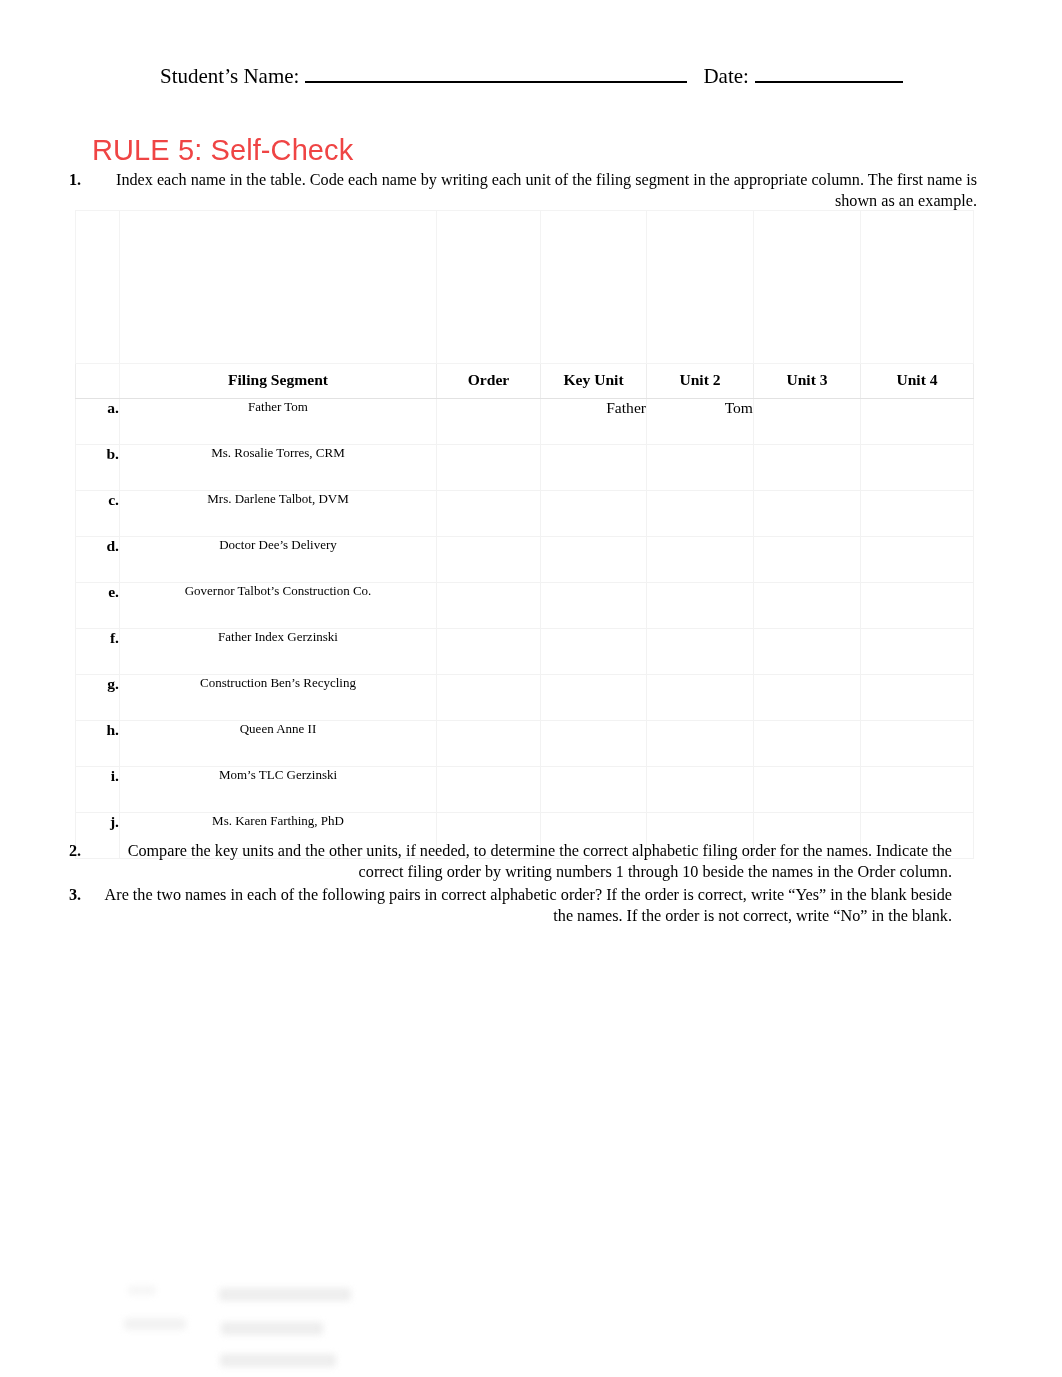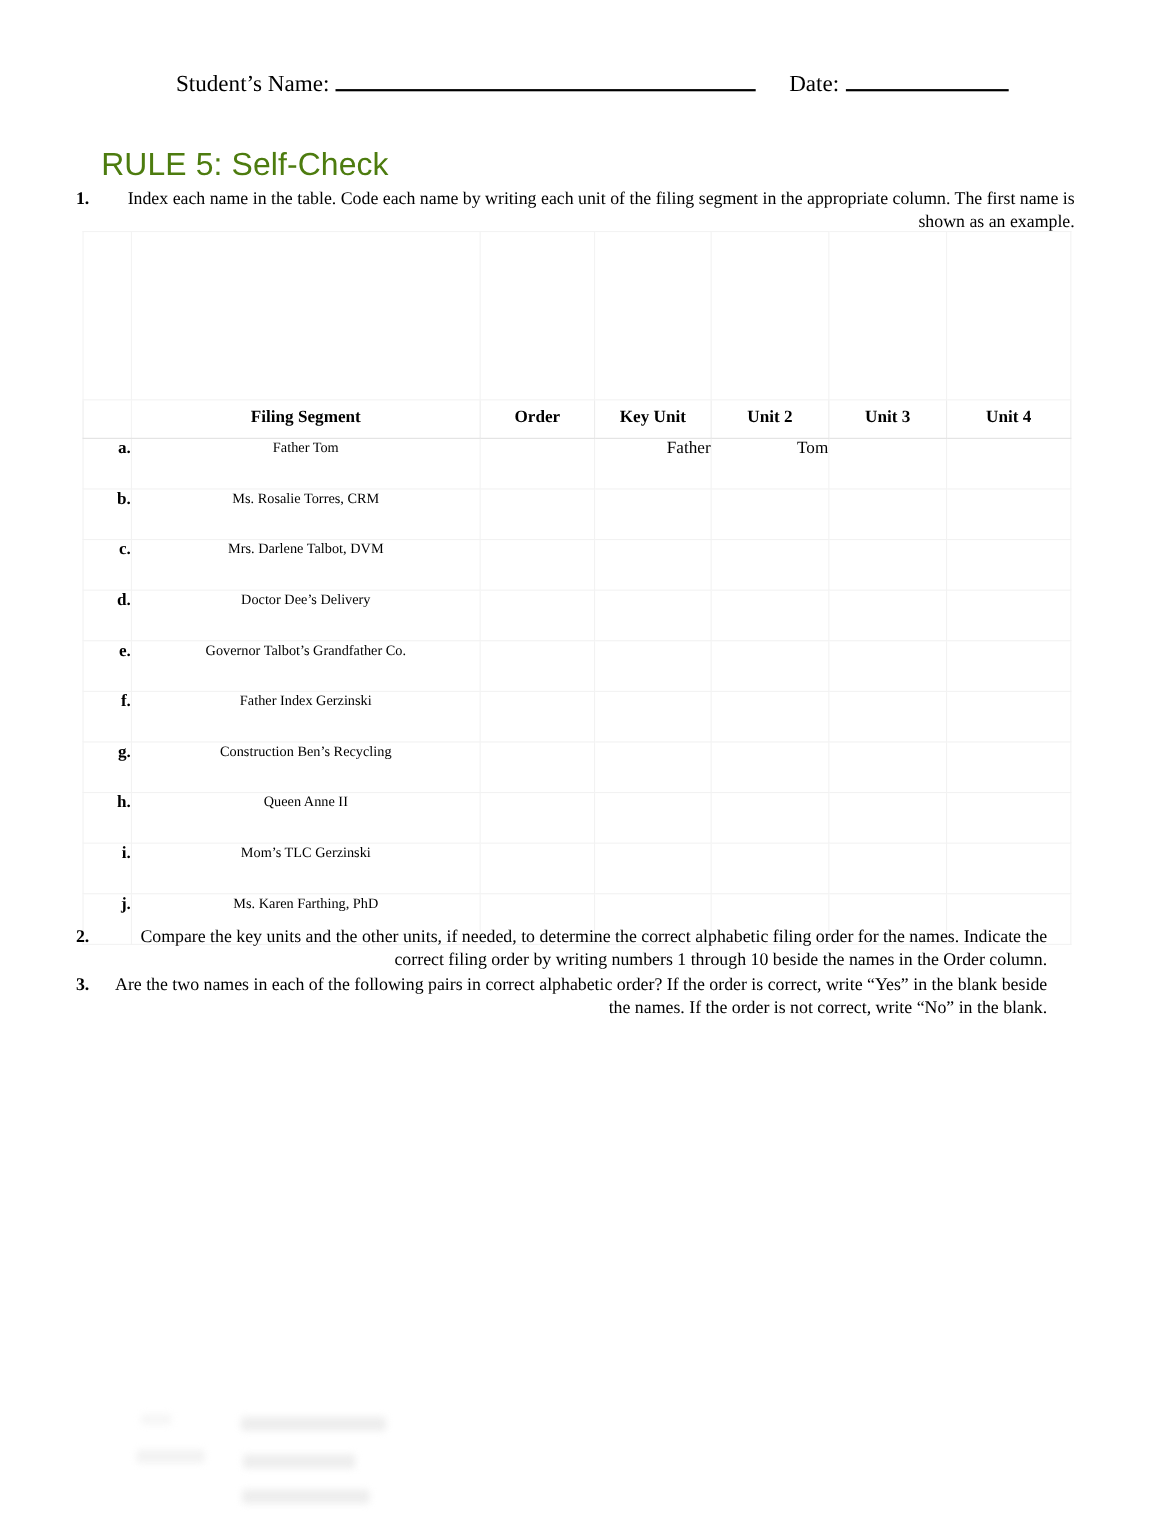--- a/index.html
+++ b/index.html
@@ -38,31 +38,31 @@
   .nameline .lbl { font-size: 21px; }
   .rule-blank {
     display: inline-block;
     border-bottom: 2px solid #000;
     height: 19px;
     margin-left: 6px;
     margin-right: 6px;
   }
   .blank-name { width: 382px; }
   .blank-date { width: 148px; }
-  .date-lbl { margin-left: 24px; }
+  .date-lbl { margin-left: 10px; }
 
   
   .title {
     position: absolute;
     left: 92px;
     top: 134px;
     font-family: "Liberation Sans", "DejaVu Sans", sans-serif;
     font-size: 29px;
     font-weight: 400;
-    color: #4d7c0f;
+    color: #ef4444;
     letter-spacing: 0.1px;
   }
 
   
   .item {
     position: absolute;
     display: flex;
     align-items: flex-start;
     font-size: 16.2px;
     line-height: 1.30;
@@ -250,21 +250,21 @@
           <td class="c-letter">d.</td>
           <td class="c-seg">Doctor Dee’s Delivery</td>
           <td class="c-unit"></td>
           <td class="c-unit"></td>
           <td class="c-unit"></td>
           <td class="c-unit"></td>
           <td class="c-unit"></td>
         </tr>
         <tr class="datarow">
           <td class="c-letter">e.</td>
-          <td class="c-seg">Governor Talbot’s Grandfather Co.</td>
+          <td class="c-seg">Governor Talbot’s Construction Co.</td>
           <td class="c-unit"></td>
           <td class="c-unit"></td>
           <td class="c-unit"></td>
           <td class="c-unit"></td>
           <td class="c-unit"></td>
         </tr>
         <tr class="datarow">
           <td class="c-letter">f.</td>
           <td class="c-seg">Father Index Gerzinski</td>
           <td class="c-unit"></td>

